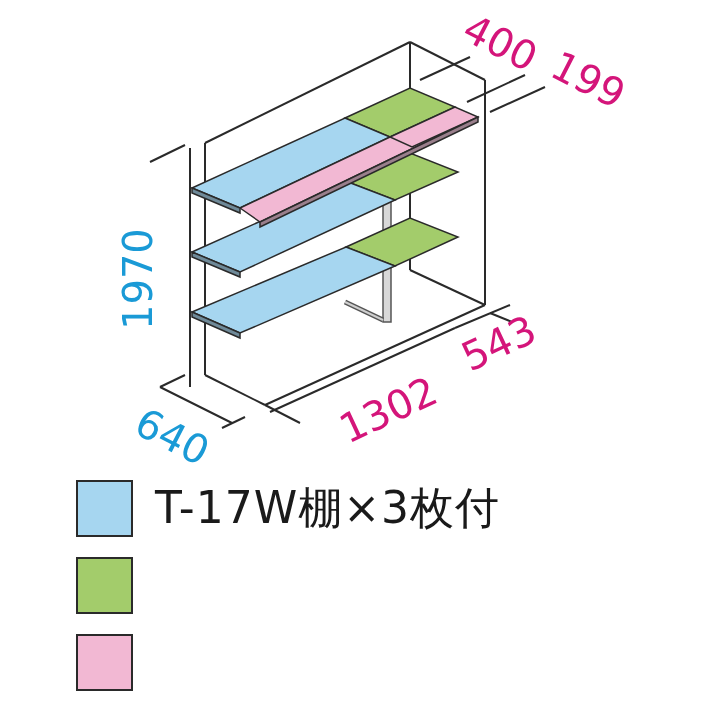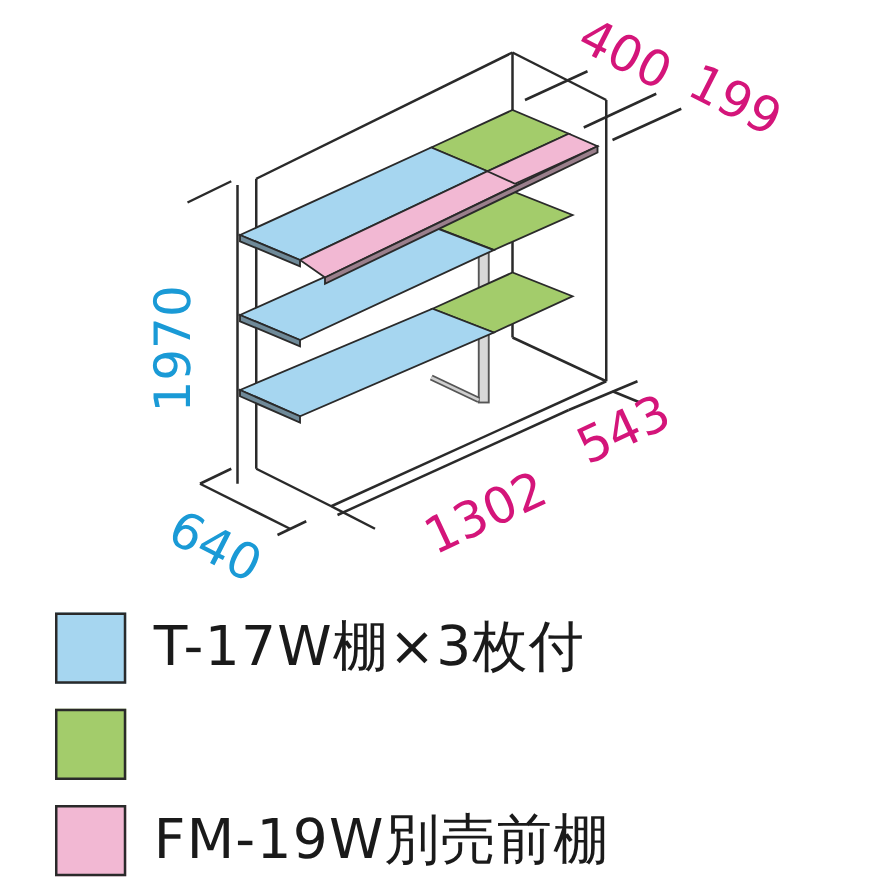--- a/index.html
+++ b/index.html
@@ -1,19 +1,19 @@
 <!DOCTYPE html>
 <html><head>
 <meta charset="utf-8">
 <style>
   html, body { margin:0; padding:0; background:#ffffff; }
   body { width:713px; height:713px; position:relative; overflow:hidden; font-family:"DejaVu Sans", sans-serif; }
   .diagram { position:absolute; left:0; top:0; width:713px; height:470px; }
   .legend { position:absolute; left:44px; top:470px; width:620px; }
-  .legend-item { display:flex; align-items:flex-end; height:77px; }
+  .legend-item { display:flex; align-items:center; height:77px;margin-left:32px; }
   .swatch { width:57px; height:57px; border:2px solid #2a2a2a; box-sizing:border-box; margin-right:22px; flex:0 0 auto; }
   .legend-label { font-size:44px; color:#1a1a1a; letter-spacing:1px; white-space:nowrap; font-family:"DejaVu Sans", sans-serif; }
   .dim-text { font-family:"DejaVu Sans", sans-serif; }
 </style>
 </head>
 <body>
 
 <div class="diagram">
   <svg width="713" height="470" viewBox="0 0 713 470" xmlns="http://www.w3.org/2000/svg">
 
@@ -93,15 +93,14 @@
 <div class="legend">
   <div class="legend-item">
     <div class="swatch" style="background:#a6d6f0;"></div>
     <span class="legend-label">T-17W棚×3枚付</span>
   </div>
   <div class="legend-item">
     <div class="swatch" style="background:#a3cc6b;"></div>
   </div>
   <div class="legend-item">
     <div class="swatch" style="background:#f2b8d3;"></div>
-    <span class="legend-label">FM-19W別売前棚</span>
   </div>
 </div>
 
 </body></html>

